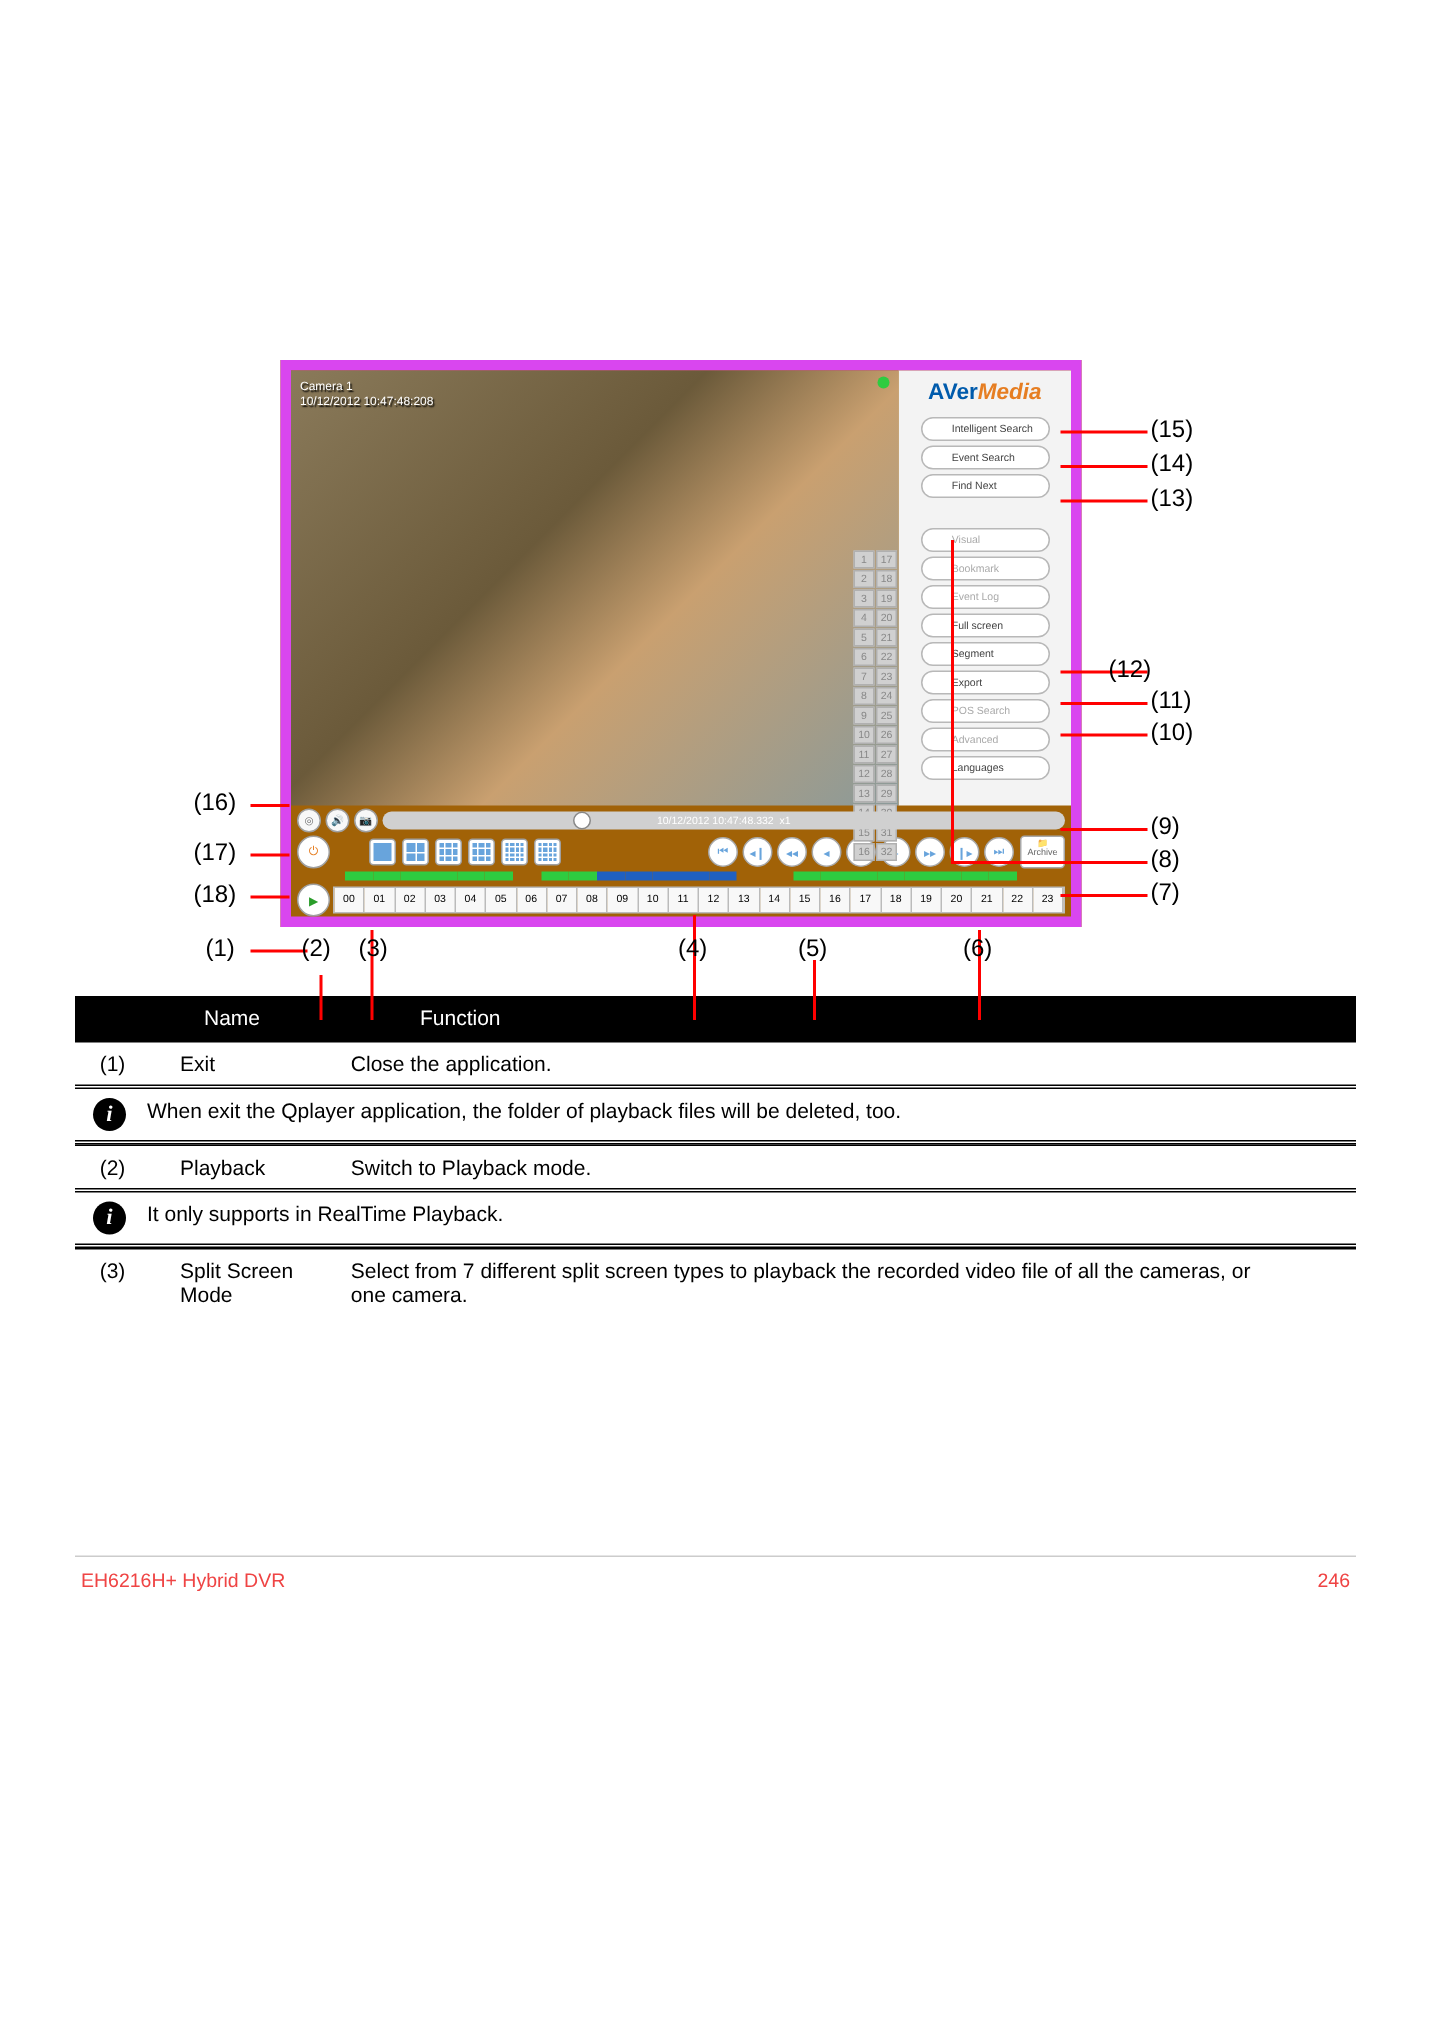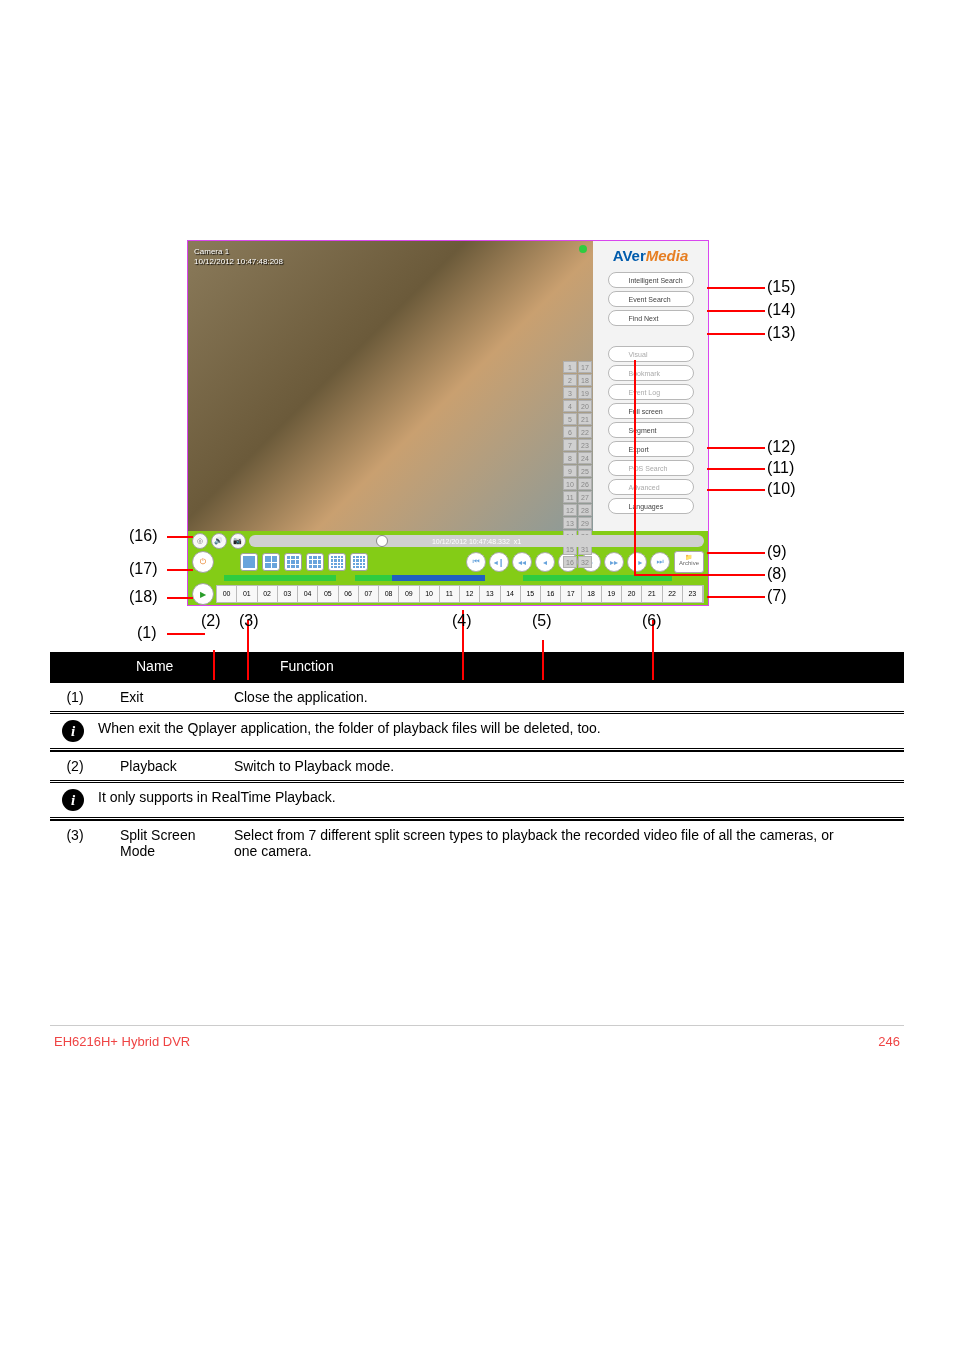--- a/index.html
+++ b/index.html
@@ -17,22 +17,22 @@
     box-sizing: border-box;
   }
   .figure-wrap {
     position: relative;
     width: 700px;
     margin: 200px auto 0 auto;
   }
   .player {
     width: 520px;
     margin-left: 60px;
-    background: #84cc16;
-    border: 1px solid #d946ef;
+    background: #a16207;
+    border: 7px solid #d946ef;
     position: relative;
   }
   .main-area {
     display: flex;
   }
   .video {
     width: 405px;
     height: 290px;
     background: linear-gradient(135deg, #8a7a5a 0%, #6b5a3a 40%, #c9a070 60%, #8a9a9a 100%);
     position: relative;
@@ -512,21 +512,21 @@
       </div>
     </div>
 
     <div class="hline-r" style="top:47px;left:580px;width:58px"></div>
       <div class="annot" style="top:38px;left:640px">(15)</div>
     <div class="hline-r" style="top:70px;left:580px;width:58px"></div>
       <div class="annot" style="top:61px;left:640px">(14)</div>
     <div class="hline-r" style="top:93px;left:580px;width:58px"></div>
       <div class="annot" style="top:84px;left:640px">(13)</div>
     <div class="hline-r" style="top:207px;left:580px;width:58px"></div>
-      <div class="annot" style="top:198px;left:640px">(12)</div>
+      <div class="annot" style="top:198px;left:612px">(12)</div>
     <div class="hline-r" style="top:228px;left:580px;width:58px"></div>
       <div class="annot" style="top:219px;left:640px">(11)</div>
     <div class="hline-r" style="top:249px;left:580px;width:58px"></div>
       <div class="annot" style="top:240px;left:640px">(10)</div>
     <div class="hline-r" style="top:312px;left:580px;width:58px"></div>
       <div class="annot" style="top:303px;left:640px">(9)</div>
     <div class="hline-r" style="top:334px;left:507px;width:131px"></div>
       <div class="annot" style="top:325px;left:640px">(8)</div>
     <div class="hline-r" style="top:356px;left:580px;width:58px"></div>
       <div class="annot" style="top:347px;left:640px">(7)</div>

